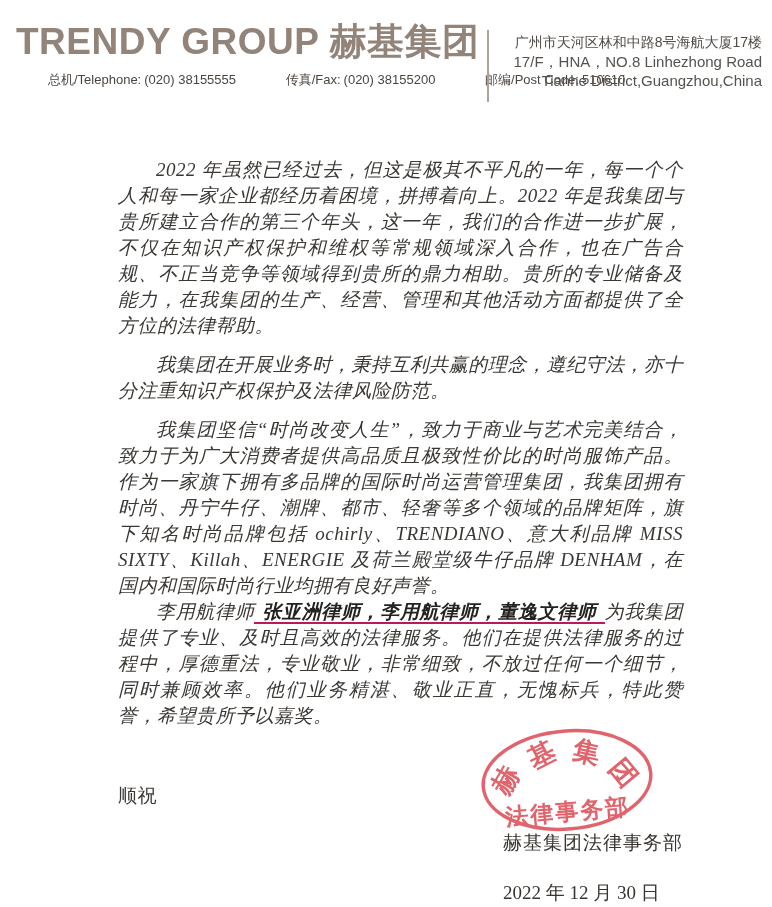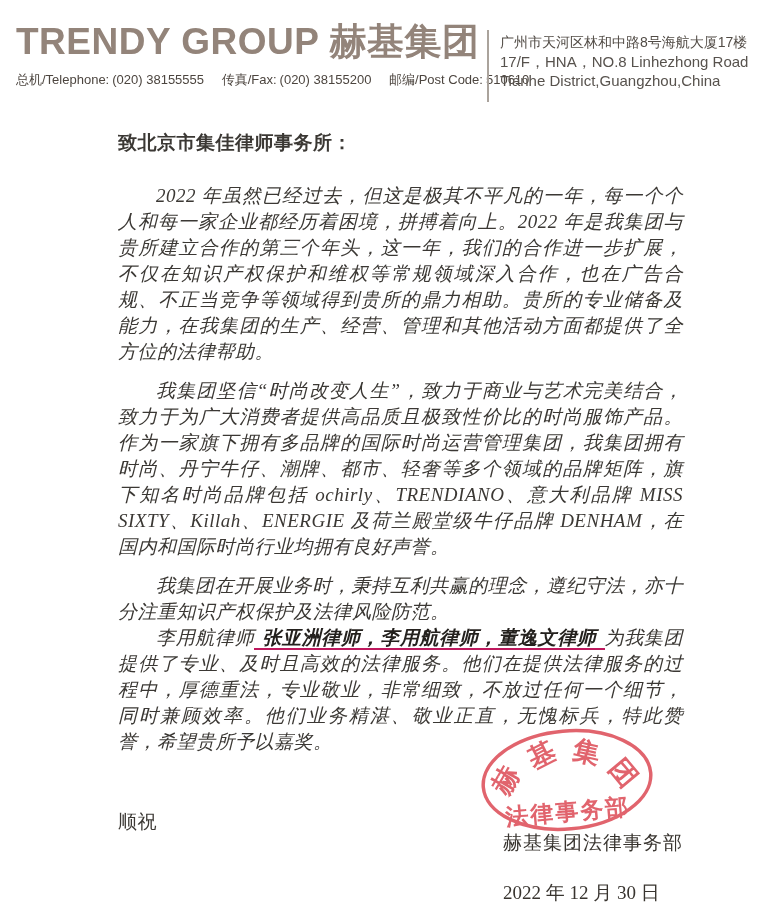--- a/index.html
+++ b/index.html
@@ -28,36 +28,37 @@
     white-space: nowrap;
     line-height: 1.1;
   }
   .contact-line {
     margin-top: 8px;
     font-family: "Liberation Sans", "DejaVu Sans", sans-serif;
     font-size: 13px;
     color: #4c453f;
     white-space: nowrap;
   }
-  .contact-item { margin-right: 14px; }
+  .contact-item { margin-right: 14px; margin-left: 32px; }
   .contact-item .val { margin-left: 3px; }
 
   .header-divider {
     position: absolute;
     left: 487px; top: 30px;
     width: 0; height: 72px;
     border-left: 2px solid #aaa39c;
   }
 
   .header-right {
     position: absolute;
     left: 500px; top: 32px;
     width: 262px;
     font-family: "Liberation Sans", "DejaVu Sans", sans-serif;
     color: #514b45;
+    text-align: right;
   }
   .addr-zh { font-size: 14px; line-height: 20px; white-space: nowrap; }
   .addr-en { font-size: 15px; line-height: 19px; color: #57524d; white-space: nowrap; }
 
   
   .letter {
     position: absolute;
     left: 118px; top: 130px;
     width: 565px;
     font-size: 19px;
@@ -126,24 +127,23 @@
 
   <div class="header-divider"></div>
 
   <div class="header-right">
     <div class="addr-zh">广州市天河区林和中路8号海航大厦17楼</div>
     <div class="addr-en">17/F，HNA，NO.8 Linhezhong Road</div>
     <div class="addr-en">Tianhe  District,Guangzhou,China</div>
   </div>
 
   <div class="letter">
-    <p class="salutation">致北京市集佳律师事务所：</p>
     <p class="para gap-lg">2022 年虽然已经过去，但这是极其不平凡的一年，每一个个人和每一家企业都经历着困境，拼搏着向上。2022 年是我集团与贵所建立合作的第三个年头，这一年，我们的合作进一步扩展，不仅在知识产权保护和维权等常规领域深入合作，也在广告合规、不正当竞争等领域得到贵所的鼎力相助。贵所的专业储备及能力，在我集团的生产、经营、管理和其他活动方面都提供了全方位的法律帮助。</p>
+    <p class="para gap-md">我集团在开展业务时，秉持互利共赢的理念，遵纪守法，亦十分注重知识产权保护及法律风险防范。</p>
     <p class="para gap-md">我集团坚信“时尚改变人生”，致力于商业与艺术完美结合，致力于为广大消费者提供高品质且极致性价比的时尚服饰产品。作为一家旗下拥有多品牌的国际时尚运营管理集团，我集团拥有时尚、丹宁牛仔、潮牌、都市、轻奢等多个领域的品牌矩阵，旗下知名时尚品牌包括 ochirly、TRENDIANO、意大利品牌 MISS SIXTY、Killah、ENERGIE 及荷兰殿堂级牛仔品牌 DENHAM，在国内和国际时尚行业均拥有良好声誉。</p>
-    <p class="para gap-md">我集团在开展业务时，秉持互利共赢的理念，遵纪守法，亦十分注重知识产权保护及法律风险防范。</p>
     <p class="para"><span>李用航律师</span><span class="names-underline">张亚洲律师，李用航律师，董逸文律师</span><span>为我集团提供了专业、及时且高效的法律服务。他们在提供法律服务的过程中，厚德重法，专业敬业，非常细致，不放过任何一个细节，同时兼顾效率。他们业务精湛、敬业正直，无愧标兵，特此赞誉，希望贵所予以嘉奖。</span></p>
 
     <div class="closing">
       <p class="closing-l1">顺祝</p>
     </div>
   </div>
 
   <div class="stamp">
     <svg width="192" height="114" viewBox="0 0 192 114">
       <g transform="rotate(-5 95 58)" opacity="0.88" fill="#dd4f5a" font-family="'Liberation Serif','DejaVu Serif',serif" font-weight="bold">

